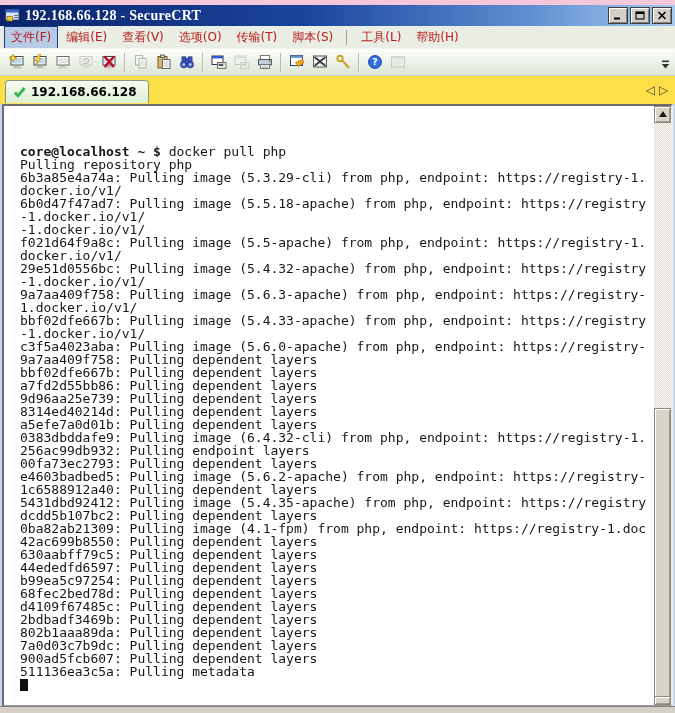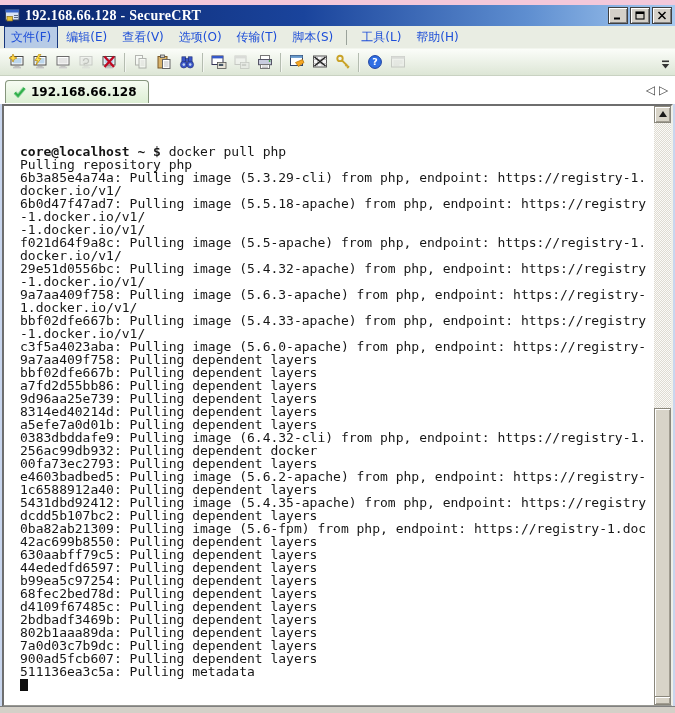--- a/index.html
+++ b/index.html
@@ -28,41 +28,41 @@
   .wbtn{
     width:18px;height:15px;background:#d4d0c8;border:1px solid #404040;
     box-shadow:inset 1px 1px 0 #ffffff,inset -1px -1px 0 #808080;
     display:flex;align-items:center;justify-content:center;
   }
   .wbtn svg{width:10px;height:9px;}
 
   
   .menubar{
     height:22px;background:#e9ede3;display:flex;align-items:center;
-    padding-left:5px;font-size:12px;color:#1d4ed8;
+    padding-left:5px;font-size:12px;color:#b91c1c;
   }
   .menu-item{padding:2px 6px;margin-right:3px;white-space:nowrap;cursor:default;}
   .menu-item.active{background:#b7cbe6;outline:1px solid #16367c;}
   .menu-sep{width:1px;height:15px;background:#9aa29a;margin:0 8px 0 4px;}
 
   
   .toolbar{
     height:26px;background:linear-gradient(#fbfdf9,#dde6d6);
     border-top:1px solid #f2f5ee;border-bottom:1px solid #c9d2c2;
     display:flex;align-items:center;padding-left:5px;position:relative;
   }
   .tb-btn{width:23px;height:22px;display:flex;align-items:center;justify-content:center;}
   .tb-btn svg{width:16px;height:16px;}
   .tb-btn.disabled{filter:grayscale(1) opacity(.45);}
   .tb-sep{width:1px;height:19px;background:#b4bcb0;margin:0 4px;box-shadow:1px 0 0 #f4f7f1;}
   .tb-overflow{position:absolute;right:2px;top:6px;width:12px;height:14px;}
   .tb-overflow svg{width:9px;height:10px;}
 
   
-  .tabbar{height:28px;background:#ffffff;position:relative;padding:4px 0 0 5px;box-sizing:border-box;}
+  .tabbar{height:28px;background:#fde047;position:relative;padding:4px 0 0 5px;box-sizing:border-box;}
   .tab{
     display:inline-flex;align-items:center;gap:5px;height:23px;box-sizing:border-box;
     padding:0 11px 0 7px;background:linear-gradient(#f6fbf2,#ddefd4);
     border:1px solid #85957c;border-bottom:none;border-radius:4px 4px 0 0;
     font-weight:bold;font-size:12px;color:#000;
   }
   .tab svg{width:13px;height:12px;}
   .tab-nav{position:absolute;right:5px;top:7px;font-size:12px;color:#444;}
   .tab-nav span{display:inline-block;width:13px;text-align:center;cursor:default;}
 
@@ -402,27 +402,27 @@
           <div class="tline">bbf02dfe667b: Pulling image (5.4.33-apache) from php, endpoint: https://registry</div>
           <div class="tline">-1.docker.io/v1/</div>
           <div class="tline">c3f5a4023aba: Pulling image (5.6.0-apache) from php, endpoint: https://registry-</div>
           <div class="tline">9a7aa409f758: Pulling dependent layers</div>
           <div class="tline">bbf02dfe667b: Pulling dependent layers</div>
           <div class="tline">a7fd2d55bb86: Pulling dependent layers</div>
           <div class="tline">9d96aa25e739: Pulling dependent layers</div>
           <div class="tline">8314ed40214d: Pulling dependent layers</div>
           <div class="tline">a5efe7a0d01b: Pulling dependent layers</div>
           <div class="tline">0383dbddafe9: Pulling image (6.4.32-cli) from php, endpoint: https://registry-1.</div>
-          <div class="tline">256ac99db932: Pulling dependent docker</div>
+          <div class="tline">256ac99db932: Pulling endpoint layers</div>
           <div class="tline">00fa73ec2793: Pulling dependent layers</div>
           <div class="tline">e4603badbed5: Pulling image (5.6.2-apache) from php, endpoint: https://registry-</div>
           <div class="tline">1c6588912a40: Pulling dependent layers</div>
           <div class="tline">5431dbd92412: Pulling image (5.4.35-apache) from php, endpoint: https://registry</div>
           <div class="tline">dcdd5b107bc2: Pulling dependent layers</div>
-          <div class="tline">0ba82ab21309: Pulling image (5.6-fpm) from php, endpoint: https://registry-1.doc</div>
+          <div class="tline">0ba82ab21309: Pulling image (4.1-fpm) from php, endpoint: https://registry-1.doc</div>
           <div class="tline">42ac699b8550: Pulling dependent layers</div>
           <div class="tline">630aabff79c5: Pulling dependent layers</div>
           <div class="tline">44ededfd6597: Pulling dependent layers</div>
           <div class="tline">b99ea5c97254: Pulling dependent layers</div>
           <div class="tline">68fec2bed78d: Pulling dependent layers</div>
           <div class="tline">d4109f67485c: Pulling dependent layers</div>
           <div class="tline">2bdbadf3469b: Pulling dependent layers</div>
           <div class="tline">802b1aaa89da: Pulling dependent layers</div>
           <div class="tline">7a0d03c7b9dc: Pulling dependent layers</div>
           <div class="tline">900ad5fcb607: Pulling dependent layers</div>

